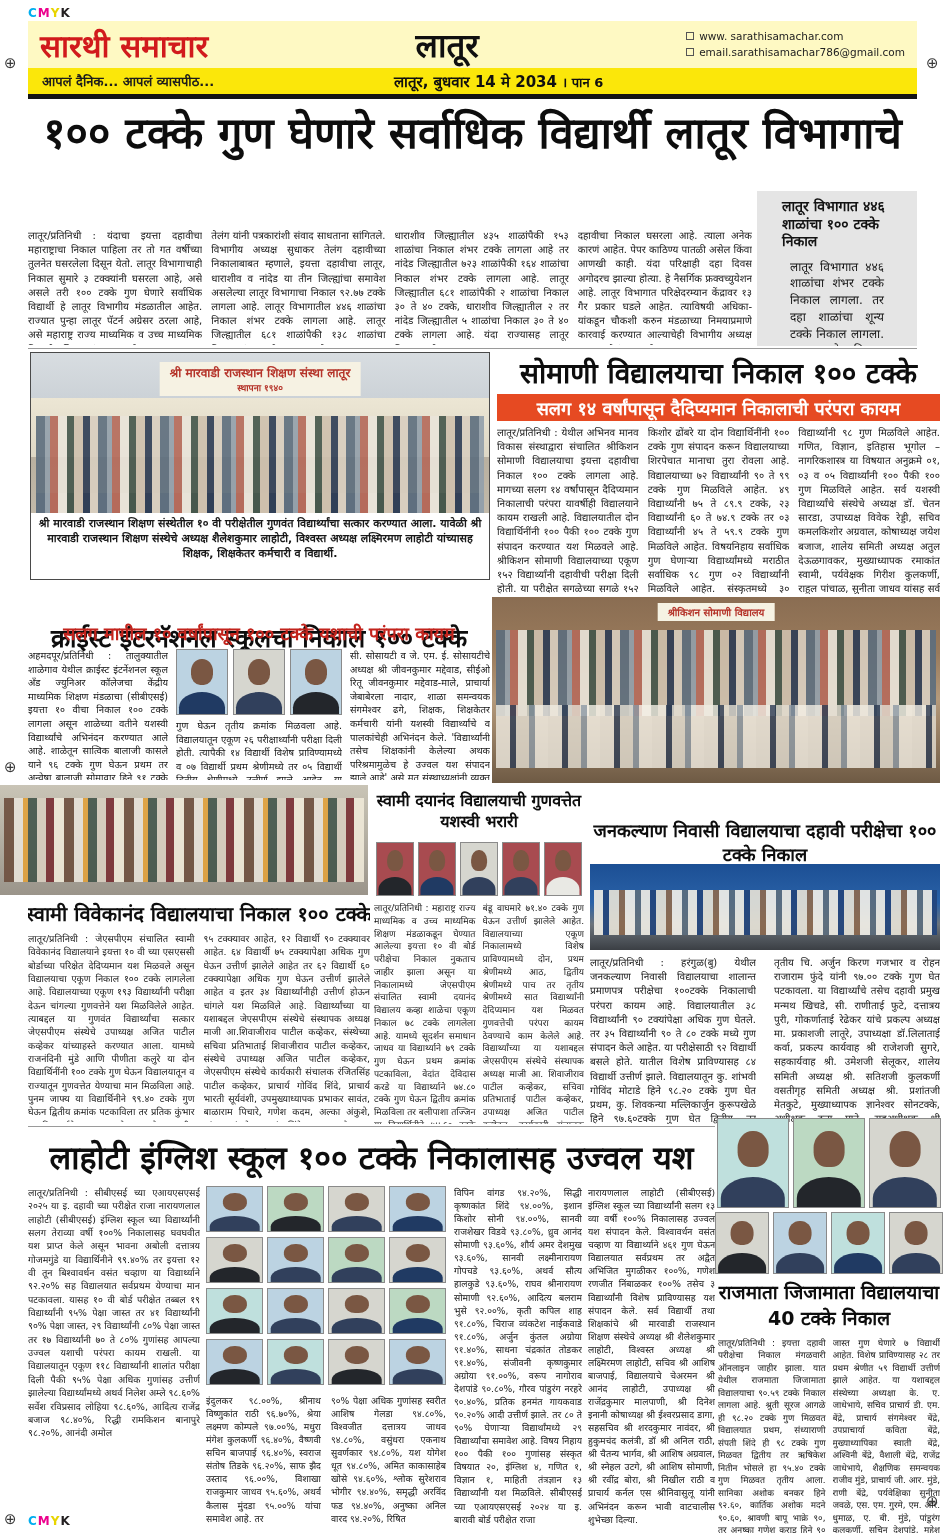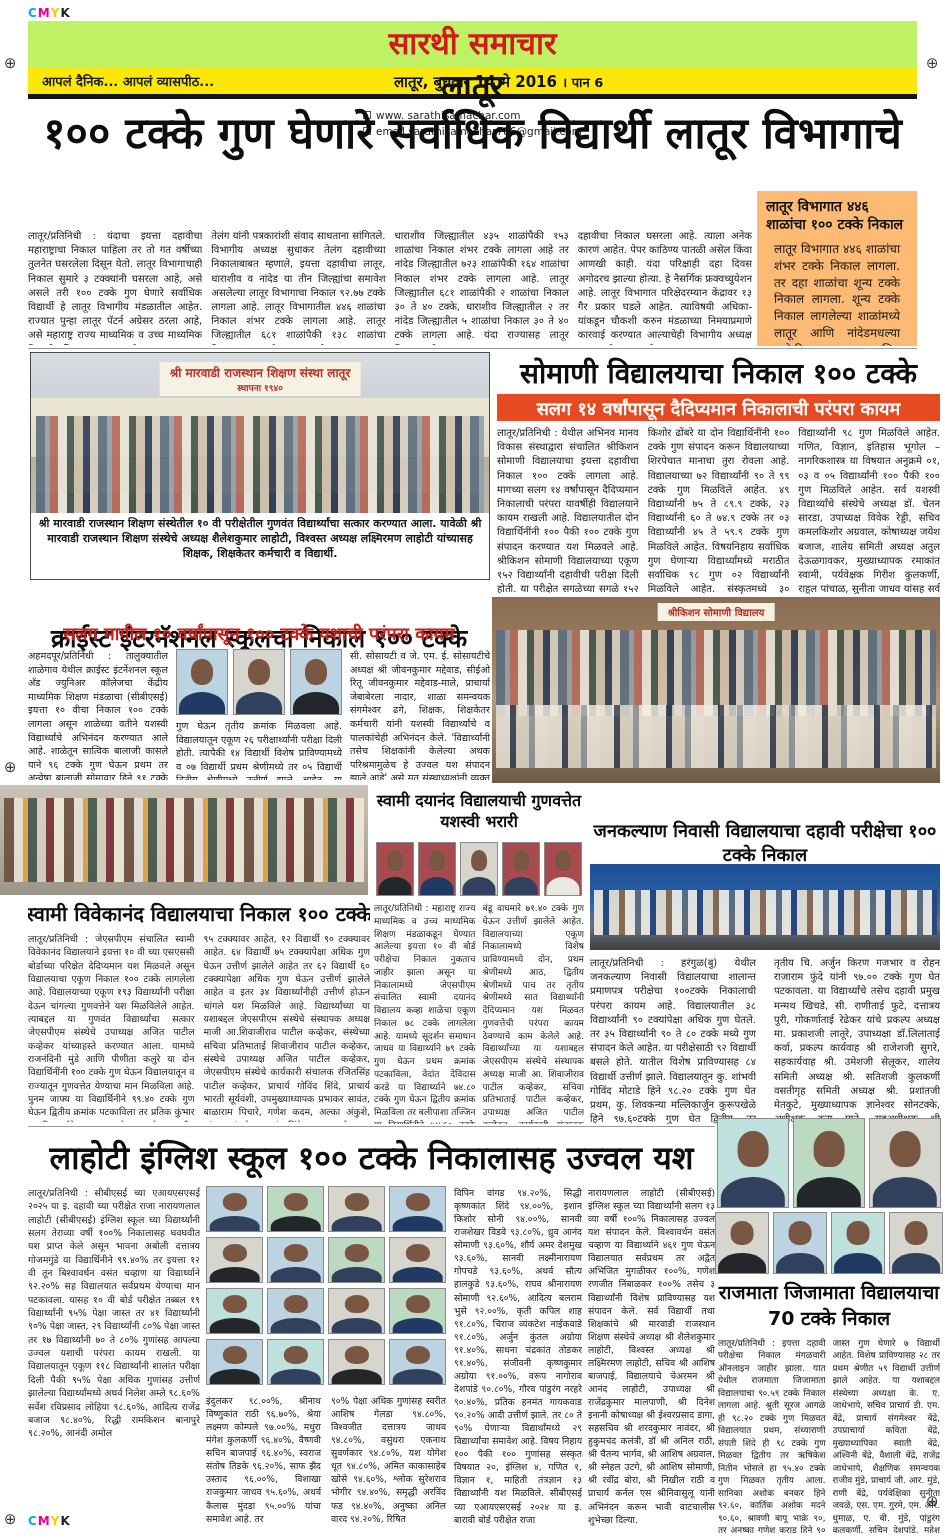--- a/index.html
+++ b/index.html
@@ -6,41 +6,41 @@
   #page{position:relative;width:945px;height:1538px;background:#ffffff;margin:0 auto;
         font-family:"DejaVu Sans",sans-serif;color:#181818;overflow:hidden;}
   .abs{position:absolute;}
   .regmark{position:absolute;font-size:15px;color:#3a3a3a;line-height:1;}
   .cmyk{position:absolute;font-size:12px;font-weight:bold;letter-spacing:1px;}
   .cmyk span:nth-child(1){color:#00aeef}.cmyk span:nth-child(2){color:#ec008c}
   .cmyk span:nth-child(3){color:#e8d400}.cmyk span:nth-child(4){color:#231f20}
 
   
   #header-wrap{left:28px;top:21px;width:889px;}
-  #mast{height:47px;background:#bef264;display:flex;align-items:center;justify-content:space-between;padding:0 0;flex-direction:column;}
+  #mast{height:47px;background:#fef9c3;display:flex;align-items:center;justify-content:space-between;padding:0 12px;}
   #paper-name{color:#d11a1c;font-size:31px;font-weight:800;white-space:nowrap;}
   #edition{font-size:33px;font-weight:900;color:#101010;white-space:nowrap;}
   #contact{font-size:10.5px;color:#222;text-align:left;line-height:1.5;}
   #contact .sq{display:inline-block;width:6px;height:6px;border:1px solid #555;margin-right:5px;}
   #ybar{height:26px;background:#fbe70a;border-bottom:5px solid #141414;display:flex;align-items:center;justify-content:space-between;padding:0 14px;}
   #tagline{font-size:13px;font-weight:700;color:#1c1c1c;white-space:nowrap;}
   #dateline{font-size:15px;font-weight:800;color:#101010;white-space:nowrap;}
   #dateline small{font-size:13px;font-weight:700;}
 
   
   #lead-headline{left:28px;top:101px;width:889px;height:60px;display:flex;align-items:center;justify-content:center;
                  font-size:43px;font-weight:900;color:#0d0d0d;white-space:nowrap;overflow:hidden;}
   .redband{background:#c3241d;color:#fff;font-weight:800;display:flex;align-items:center;justify-content:center;
            white-space:nowrap;overflow:hidden;}
   #lead-sub{left:28px;top:192px;width:724px;height:30px;font-size:19px;}
   #lead-body{left:28px;top:229px;width:724px;height:116px;display:flex;gap:9px;}
   .bodycol{flex:1;font-size:10px;line-height:1.42;text-align:justify;overflow:hidden;}
 
   
-  #ybox{left:757px;top:191px;width:160px;height:155px;background:#fdba74;padding:7px 9px;box-sizing:border-box;overflow:hidden;}
+  #ybox{left:757px;top:191px;width:160px;height:155px;background:#e5e5e5;padding:7px 25px;box-sizing:border-box;overflow:hidden;}
   #ybox h3{margin:0 0 4px 0;font-size:14px;line-height:1.25;font-weight:800;color:#131313;}
   #ybox p{margin:8px;font-size:12px;line-height:1.4;text-align:justify;}
 
   .hr{position:absolute;border-top:1px solid #9a9a9a;}
 
   
   .photo{position:absolute;overflow:hidden;}
   .framed{border:1px solid #4a4a4a;}
   .crowd{position:absolute;left:1%;right:1%;opacity:.9;filter:blur(.6px);
     background:repeating-linear-gradient(90deg,#5d6e7e 0 9px,#93a0ab 9px 14px,#b56a5a 14px 22px,#eae5da 22px 31px,#44564b 31px 38px,#cfc1ae 38px 47px,#2e3d55 47px 54px,#d9cfc0 54px 62px);}
@@ -89,21 +89,21 @@
     <div id="mast">
       <div id="paper-name">सारथी समाचार</div>
       <div id="edition">लातूर</div>
       <div id="contact">
         <div><span class="sq"></span><span>www. sarathisamachar.com</span></div>
         <div><span class="sq"></span><span>email.sarathisamachar786@gmail.com</span></div>
       </div>
     </div>
     <div id="ybar">
       <div id="tagline">आपलं दैनिक... आपलं व्यासपीठ...</div>
-      <div id="dateline"><span>लातूर, बुधवार 14 मे 2016</span> <small>। पान 6</small></div>
+      <div id="dateline"><span>लातूर, बुधवार 14 मे 2034</span> <small>। पान 6</small></div>
       <div style="width:120px;"></div>
     </div>
   </div>
 
   <div class="abs" id="lead-headline">१०० टक्के गुण घेणारे सर्वाधिक विद्यार्थी लातूर विभागाचे</div>
   <div class="abs" id="lead-body">
     <div class="bodycol">लातूर/प्रतिनिधी : यंदाचा इयत्ता दहावीचा महाराष्ट्राचा निकाल पाहिला तर तो गत वर्षीच्या तुलनेत घसरलेला दिसून येतो. लातूर विभागाचाही निकाल सुमारे ३ टक्क्यांनी घसरला आहे, असे असले तरी १०० टक्के गुण घेणारे सर्वाधिक विद्यार्थी हे लातूर विभागीय मंडळातील आहेत. राज्यात पुन्हा लातूर पॅटर्न अग्रेसर ठरला आहे, असे महाराष्ट्र राज्य माध्यमिक व उच्च माध्यमिक विभागीय शिक्षण मंडळ लातूरचे अध्यक्ष सुधाकर</div>
     <div class="bodycol">तेलंग यांनी पत्रकारांशी संवाद साधताना सांगितले. विभागीय अध्यक्ष सुधाकर तेलंग दहावीच्या निकालाबाबत म्हणाले, इयत्ता दहावीचा लातूर, धाराशीव व नांदेड या तीन जिल्ह्यांचा समावेश असलेल्या लातूर विभागाचा निकाल ९२.७७ टक्के लागला आहे. लातूर विभागातील ४४६ शाळांचा निकाल शंभर टक्के लागला आहे. लातूर जिल्ह्यातील ६८१ शाळांपैकी १३८ शाळांचा निकाल शंभर टक्के लागला आहे.</div>
     <div class="bodycol">धाराशीव जिल्ह्यातील ४३५ शाळांपैकी १५३ शाळांचा निकाल शंभर टक्के लागला आहे तर नांदेड जिल्ह्यातील ७२३ शाळांपैकी १६४ शाळांचा निकाल शंभर टक्के लागला आहे. लातूर जिल्ह्यातील ६८१ शाळांपैकी २ शाळांचा निकाल ३० ते ४० टक्के, धाराशीव जिल्ह्यातील २ तर नांदेड जिल्ह्यातील ५ शाळांचा निकाल ३० ते ४० टक्के लागला आहे. यंदा राज्यासह लातूर विभागाचाही इयत्ता</div>
     <div class="bodycol">दहावीचा निकाल घसरला आहे. त्याला अनेक कारणं आहेत. पेपर काठिण्य पातळी असेल किंवा आणखी काही. यंदा परिक्षाही दहा दिवस अगोदरच झाल्या होत्या. हे नैसर्गिक फ्रक्वच्युयेशन आहे. लातूर विभागात परिक्षेदरम्यान केंद्रावर १३ गैर प्रकार घडले आहेत. त्याविषयी अधिका-यांकडून चौकशी करुन मंडळाच्या निमयाप्रमाणे कारवाई करण्यात आल्याचेही विभागीय अध्यक्ष सुधाकर तेलंग म्हणाले.</div>
@@ -225,20 +225,20 @@
       <div class="portrait p-teal" style="width:70px;height:88px;"></div>
       <div class="portrait p-green p-suitdark" style="width:70px;height:88px;"></div>
       <div class="portrait p-grey" style="width:70px;height:88px;"></div>
     </div>
     <div id="rj-row2" style="margin-top:4px;justify-content:center;">
       <div class="portrait p-grey p-suitdark" style="width:52px;height:60px;"></div>
       <div class="portrait" style="width:52px;height:60px;"></div>
       <div class="portrait p-teal p-suitnavy" style="width:52px;height:60px;"></div>
       <div class="portrait p-grey" style="width:52px;height:60px;"></div>
     </div>
-    <div class="sec-head" style="height:56px;font-size:19px;line-height:1.35;margin-top:4px;">राजमाता जिजामाता विद्यालयाचा 70 टक्के निकाल</div>
+    <div class="sec-head" style="height:56px;font-size:19px;line-height:1.35;margin-top:4px;">राजमाता जिजामाता विद्यालयाचा 40 टक्के निकाल</div>
     <div class="cols" style="gap:7px;height:196px;margin-top:3px;">
       <div class="bodycol" style="font-size:8.8px;">लातूर/प्रतिनिधी : इयत्ता दहावी परीक्षेचा निकाल मंगळवारी ऑनलाइन जाहीर झाला. यात येथील राजमाता जिजामाता विद्यालयाचा ९०.५९ टक्के निकाल लागला आहे. श्रुती सूरज आगळे ही ९८.२० टक्के गुण मिळवत विद्यालयात प्रथम, संध्याराणी संपती शिंदे ही ९८ टक्के गुण मिळवत द्वितीय तर ऋषिकेश नितीन भोसले हा ९५.४० टक्के गुण मिळवत तृतीय आला. सानिका अशोक बनकर हिने ९२.६०, कार्तिक अशोक मदने ९०.६०, श्रावणी बापू भाक्रे ९०, तर अनुष्का गणेश कराड हिने ९० टक्के गुण मिळविले आहेत. ९० टक्केपेक्षा</div>
       <div class="bodycol" style="font-size:8.8px;">जास्त गुण घेणारे ७ विद्यार्थी आहेत. विशेष प्राविण्यासह २८ तर प्रथम श्रेणीत ५९ विद्यार्थी उत्तीर्ण झाले आहेत. या यशाबद्दल संस्थेच्या अध्यक्षा के. ए. जाधेभाये, सचिव प्राचार्य डी. एम. बेंद्रे, प्राचार्य संगमेश्वर बेंद्रे, उपप्राचार्या कविता बेंद्रे, मुख्याध्यापिका स्वाती बेंद्रे, अश्विनी बेंद्रे, वैशाली बेंद्रे, राजेंद्र जाधेभाये, शैक्षणिक समन्वयक राजीव मुंडे, प्राचार्य जी. आर. मुंडे, राणी बेंद्रे, पर्यवेक्षिका सुनीता जवळे, एस. एम. गुरमे, एम. आर. धुमाळ, ए. बी. मुंडे, पांडुरंग कुलकर्णी, सचिन देशपांडे, महेश मोटाडे आदींनी विद्यार्थ्यांचे कौतुक केले.</div>
     </div>
   </div>
 
 </div>
 
 </body></html>

